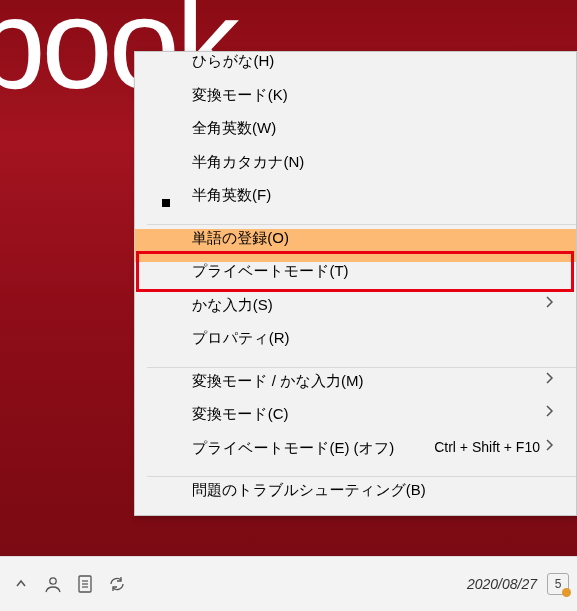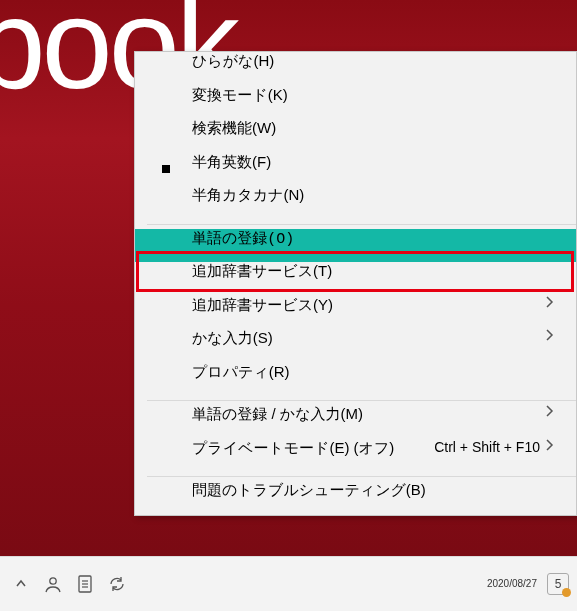--- a/index.html
+++ b/index.html
@@ -53,22 +53,21 @@
   }
   .menu-item .arrow {
     width: 14px; text-align: right; font-size: 14px; color: #555;
   }
   .menu-sep {
     height: 1px;
     background: #d9d9d9;
     margin: 4px 0 4px 12px;
   }
   .highlighted {
-    background: #14b8a6;
-    font-family: Liberation Mono, monospace;
+    background: #fdba74;
   }
   .red-outline {
     position: absolute;
     left: 136px;
     top: 251px;
     width: 438px;
     height: 41px;
     border: 3px solid #e60012;
     pointer-events: none;
     box-sizing: border-box;
@@ -85,21 +84,21 @@
     padding: 0 8px;
   }
   .tb-left { display: flex; align-items: center; gap: 6px; }
   .tb-icon {
     width: 26px; height: 26px;
     display: flex; align-items: center; justify-content: center;
     color: #555;
   }
   .tb-spacer { flex: 1; }
   .tb-right { display: flex; align-items: center; gap: 10px; font-size: 13px; color: #333; }
-  .tb-date { text-align: left; line-height: 1.2; font-size: 10px; }
+  .tb-date { text-align: left; line-height: 1.2; font-size: 14px; font-style: italic; }
   .tb-badge {
     width: 22px; height: 22px; border: 1px solid #aaa; border-radius: 3px;
     display: flex; align-items: center; justify-content: center;
     font-size: 12px; color: #444; position: relative;
   }
   .tb-badge .dot {
     position: absolute; bottom: -3px; right: -3px;
     width: 9px; height: 9px; background: #e39a2b; border-radius: 50%;
   }
   svg { display: block; }
@@ -116,71 +115,71 @@
   <div class="menu-item">
     <span class="gutter"></span>
     <span class="label">ひらがな(H)</span>
   </div>
   <div class="menu-item">
     <span class="gutter"></span>
     <span class="label">変換モード(K)</span>
   </div>
   <div class="menu-item">
     <span class="gutter"></span>
-    <span class="label">検索機能(W)</span>
+    <span class="label">全角英数(W)</span>
+  </div>
+  <div class="menu-item">
+    <span class="gutter"></span>
+    <span class="label">半角カタカナ(N)</span>
   </div>
   <div class="menu-item">
     <span class="gutter">
       <span class="bullet"></span>
     </span>
     <span class="label">半角英数(F)</span>
   </div>
-  <div class="menu-item">
-    <span class="gutter"></span>
-    <span class="label">半角カタカナ(N)</span>
-  </div>
 
   <div class="menu-sep"></div>
 
   <div class="menu-item highlighted">
     <span class="gutter"></span>
     <span class="label">単語の登録(O)</span>
   </div>
   <div class="menu-item">
     <span class="gutter"></span>
-    <span class="label">追加辞書サービス(T)</span>
-  </div>
-  <div class="menu-item">
-    <span class="gutter"></span>
-    <span class="label">追加辞書サービス(Y)</span>
-    <span class="arrow">
-      <svg width="8" height="12" viewBox="0 0 8 12">
-          <path d="M1 1 L6 6 L1 11" stroke="#555" stroke-width="1.5" fill="none"></path>
-        </svg>
-    </span>
+    <span class="label">プライベートモード(T)</span>
   </div>
   <div class="menu-item">
     <span class="gutter"></span>
     <span class="label">かな入力(S)</span>
     <span class="arrow">
       <svg width="8" height="12" viewBox="0 0 8 12">
           <path d="M1 1 L6 6 L1 11" stroke="#555" stroke-width="1.5" fill="none"></path>
         </svg>
     </span>
   </div>
   <div class="menu-item">
     <span class="gutter"></span>
     <span class="label">プロパティ(R)</span>
   </div>
 
   <div class="menu-sep"></div>
 
   <div class="menu-item">
     <span class="gutter"></span>
-    <span class="label">単語の登録 / かな入力(M)</span>
+    <span class="label">変換モード / かな入力(M)</span>
+    <span class="arrow">
+      <svg width="8" height="12" viewBox="0 0 8 12">
+          <path d="M1 1 L6 6 L1 11" stroke="#555" stroke-width="1.5" fill="none"></path>
+        </svg>
+    </span>
+  </div>
+  <div class="menu-item">
+    <span class="gutter"></span>
+    <span class="label">変換モード(C)</span>
     <span class="arrow">
       <svg width="8" height="12" viewBox="0 0 8 12">
           <path d="M1 1 L6 6 L1 11" stroke="#555" stroke-width="1.5" fill="none"></path>
         </svg>
     </span>
   </div>
   <div class="menu-item">
     <span class="gutter"></span>
     <span class="label">プライベートモード(E) (オフ)</span>
     <span class="accel">Ctrl + Shift + F10</span>

